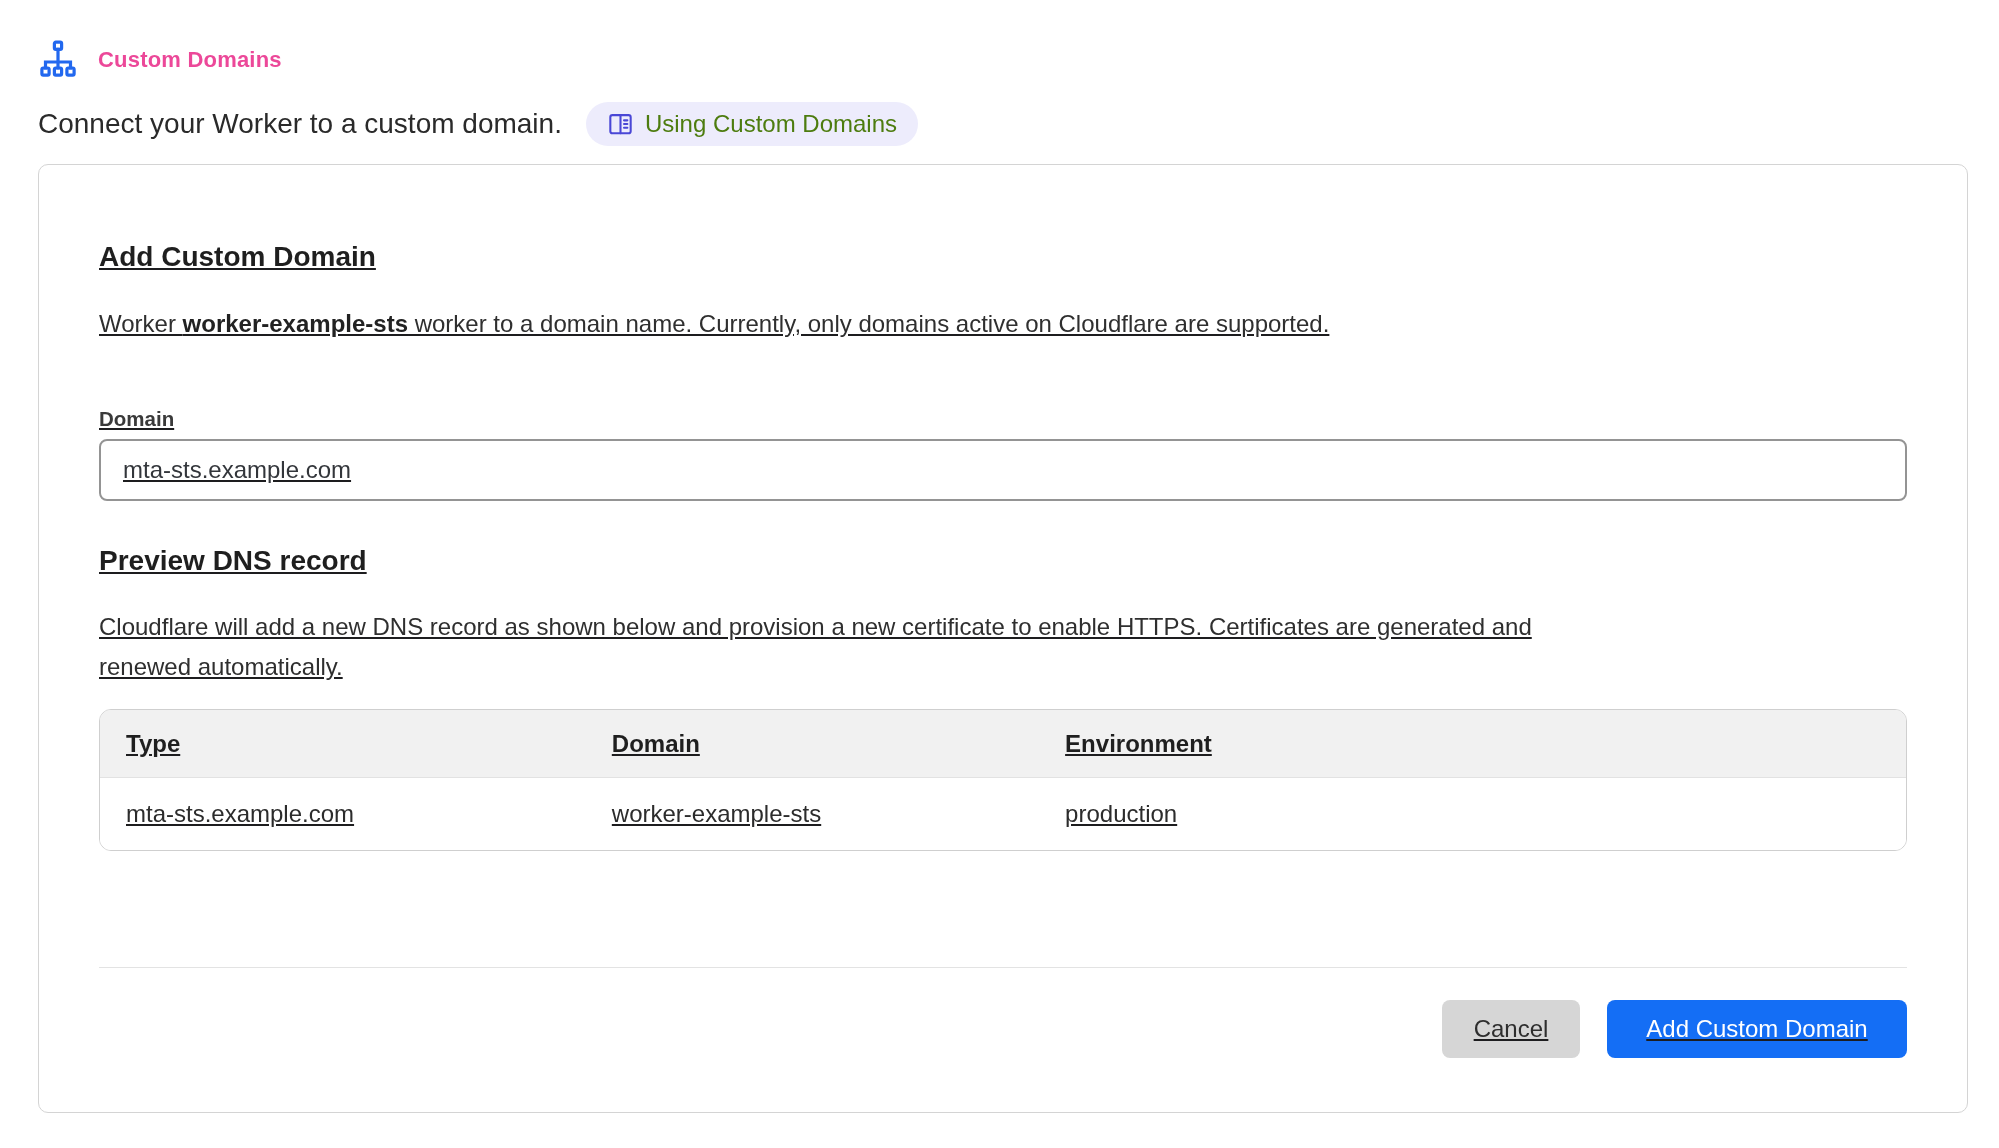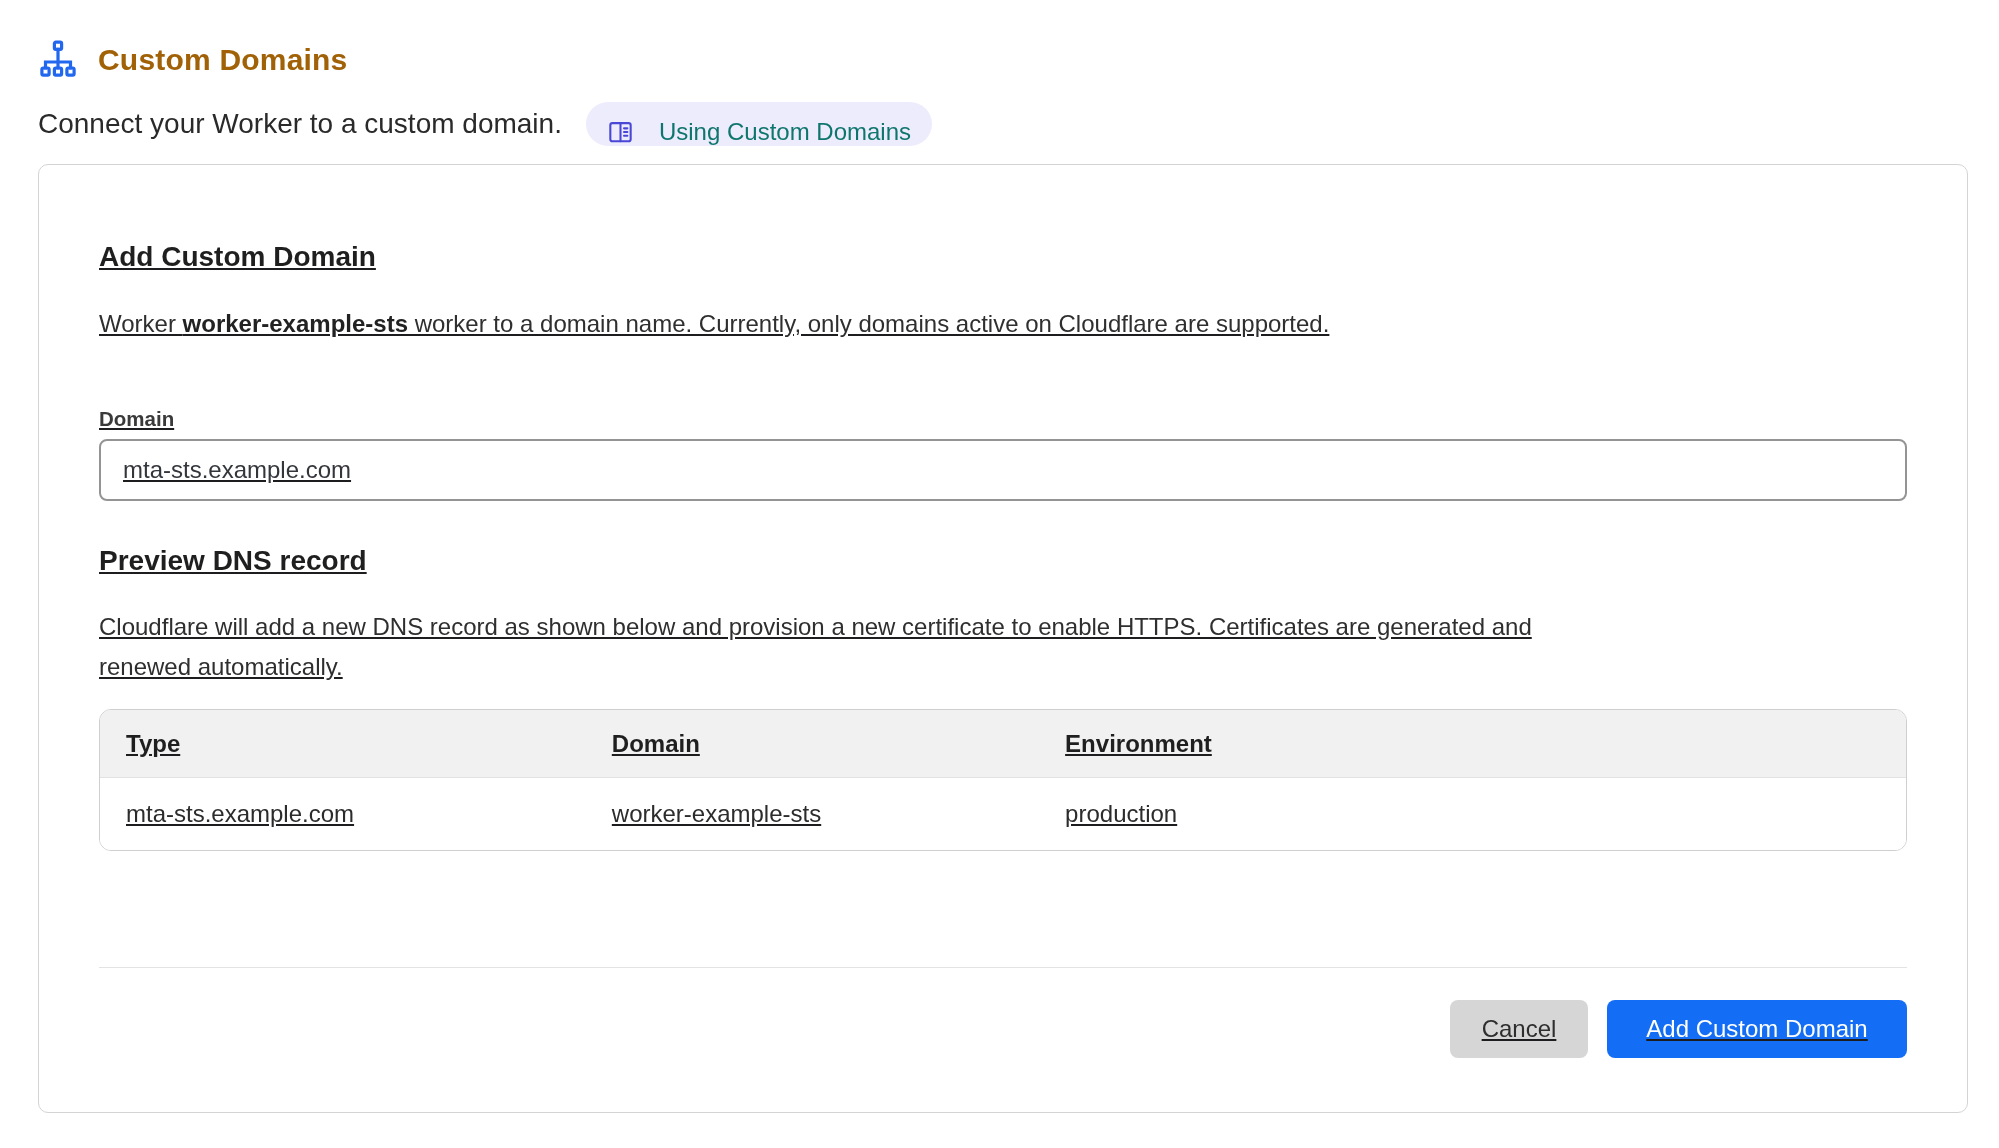--- a/index.html
+++ b/index.html
@@ -9,29 +9,29 @@
     background: #ffffff;
     font-family: "Liberation Sans", sans-serif;
     color: #1d1d1f;
     overflow: hidden;
   }
   .page { padding: 40px 31px 0 38px; }
 
   
   .page-header { display: flex; align-items: center; gap: 20px; }
   .page-header .hicon { width: 40px; height: 40px; flex: 0 0 auto; }
-  .page-title { font-size: 30px; font-weight: 600; color: #a16207; letter-spacing: .2px; }
+  .page-title { font-size: 22px; font-weight: 600; color: #ec4899; letter-spacing: .2px; }
 
   .subtitle-row { display: flex; align-items: center; gap: 24px; margin-top: 22px; }
   .page-subtitle { font-size: 28px; color: #2a2a2a; }
   .docs-badge {
-    display: inline-flex; align-items: flex-end; gap: 25px;
+    display: inline-flex; align-items: center; gap: 11px;
     height: 44px; padding: 0 21px;
     background: #edecfc; border-radius: 22px;
-    font-size: 24px; font-weight: 500; color: #0f766e;
+    font-size: 24px; font-weight: 500; color: #4d7c0f;
     cursor: pointer; text-decoration: none; border: none;
   }
   .docs-badge svg { width: 27px; height: 27px; }
 
   
   .card {
     margin-top: 18px;
     width: 1930px; height: 949px;
     border: 1px solid #d4d4d4; border-radius: 10px;
     background: #fff;
@@ -61,21 +61,21 @@
     align-items: center;
   }
   .trow > div { padding-left: 26px; font-size: 24px; }
   .thead { background: #f1f1f1; height: 68px; border-bottom: 1px solid #e2e2e2; }
   .thead > div { font-weight: 600; color: #1f1f1f; }
   .tbody-row { background: #fff; height: 72px; color: #2c2c2c; }
   .tbody-row .cell-type { font-weight: 700; color: #1d1d1f; }
 
   
   .divider { margin-top: 116px; height: 1px; background: #e3e3e3; }
-  .footer { margin-top: 32px; display: flex; justify-content: flex-end; gap: 19px; }
+  .footer { margin-top: 32px; display: flex; justify-content: flex-end; gap: 27px; }
   .btn {
     height: 58px; border: none; border-radius: 8px;
     display: inline-flex; align-items: center; justify-content: center;
     font-size: 24px; font-family: inherit; cursor: pointer; padding: 0 28px;
   }
   .btn-cancel { min-width: 138px; background: #d6d6d6; color: #2e2e2e; }
   .btn-primary { min-width: 300px; background: #146ef5; color: #ffffff; font-weight: 500; }
 </style>
 </head>
 <body>

